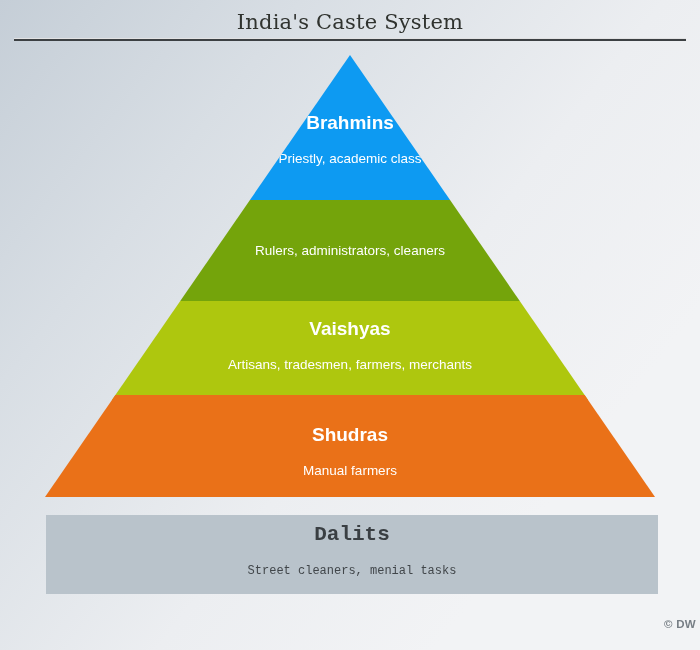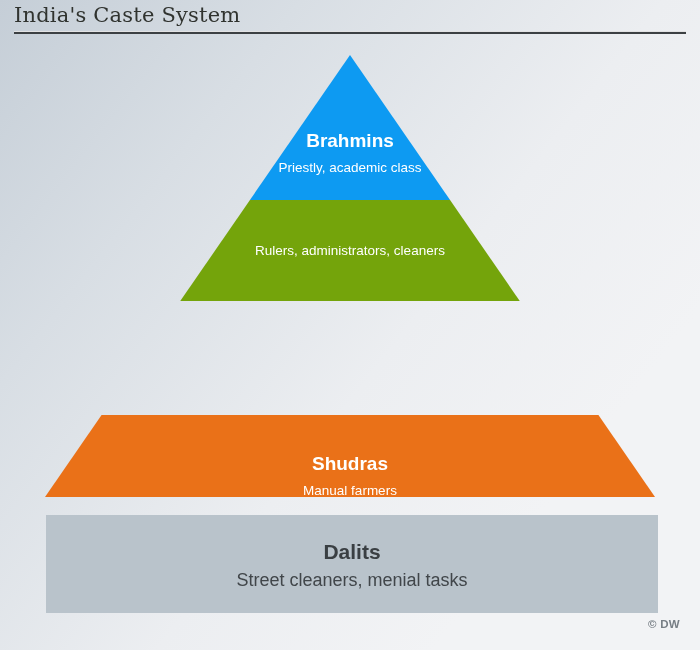--- a/index.html
+++ b/index.html
@@ -9,27 +9,28 @@
     height: 650px;
     overflow: hidden;
     background: linear-gradient(128deg, #c5ced7 0%, #d8dee4 25%, #eceef1 55%, #f2f3f5 78%, #f2f3f5 100%);
     font-family: "Liberation Sans", "DejaVu Sans", sans-serif;
   }
 
   
   .header { position: absolute; left: 14px; right: 14px; top: 0; }
   .page-title {
     margin: 0;
-    padding-top: 2px;
+    padding-top: 9px;
     font-family: "DejaVu Serif", "Liberation Serif", serif;
     font-weight: normal;
     font-size: 21px;
     line-height: 26px;
     color: #30332f;
     letter-spacing: 0.2px;
+    text-align: center;
   }
   .title-rule {
     margin-top: 3px;
     height: 2px;
     background: #3c4043;
     border-top: 1px solid rgba(255,255,255,0.85);
   }
 
   
   .pyramid {
@@ -47,65 +48,66 @@
     display: flex;
     flex-direction: column;
     align-items: center;
     justify-content: center;
     text-align: center;
     color: #ffffff;
   }
   .level-0 { top: 0;     height: 145px; justify-content: flex-end; padding-bottom: 21px; box-sizing: border-box; }
   .level-1 { top: 145px; height: 101px; }
   .level-2 { top: 246px; height: 99px; }
-  .level-3 { top: 360px; height: 116px; padding-top: 7px; box-sizing: border-box; }
+  .level-3 { top: 340px; height: 116px; padding-top: 7px; box-sizing: border-box; }
   .level-name {
     font-size: 19px;
     font-weight: bold;
     line-height: 24px;
     margin: 0 0 3px 0;
   }
   .level-desc {
     font-size: 13.5px;
     line-height: 17px;
-    margin: 3px;
+    margin: 12px;
   }
 
   
   .outcaste-box {
     position: absolute;
     left: 46px;
     top: 515px;
     width: 612px;
-    height: 98px;
+    height: 79px;
     display: flex;
     flex-direction: column;
     align-items: center;
     justify-content: center;
     box-sizing: border-box;
     text-align: center;
+    font-family: Liberation Mono, monospace;
   }
   .outcaste-name {
     font-size: 21px;
     font-weight: bold;
     line-height: 26px;
     margin: 0 0 6px 0;
     color: #3a3f43;
   }
   .outcaste-desc {
-    font-size: 18px;
+    font-size: 12px;
     line-height: 18px;
-    margin: 0;
+    margin: 8px;
     color: #41464a;
   }
 
   
   .credit {
     position: absolute;
-    right: 20px;
+    right: 4px;
     top: 618px;
     font-size: 11.5px;
     font-weight: bold;
     color: #777e85;
     letter-spacing: 0.3px;
   }
 </style>
 </head>
 <body>
 
@@ -120,20 +122,24 @@
 
     <div class="level level-0" style="background-color: rgb(13, 154, 242);">
       <p class="level-name">Brahmins</p>
       <p class="level-desc">Priestly, academic class</p>
     </div>
 
     <div class="level level-1" style="background-color: rgb(116, 164, 11);">
       <p class="level-desc">Rulers, administrators, cleaners</p>
     </div>
 
+    <div class="level level-2" style="background-color: rgb(174, 199, 14);">
+      <p class="level-name">Vaishyas</p>
+      <p class="level-desc">Artisans, tradesmen, farmers, merchants</p>
+    </div>
 
     <div class="level level-3" style="background-color: rgb(234, 113, 24);">
       <p class="level-name">Shudras</p>
       <p class="level-desc">Manual farmers</p>
     </div>
 
   </div>
 
   <div class="outcaste-box" style="background-color: rgb(185, 195, 203);">
     <p class="outcaste-name">Dalits</p>

